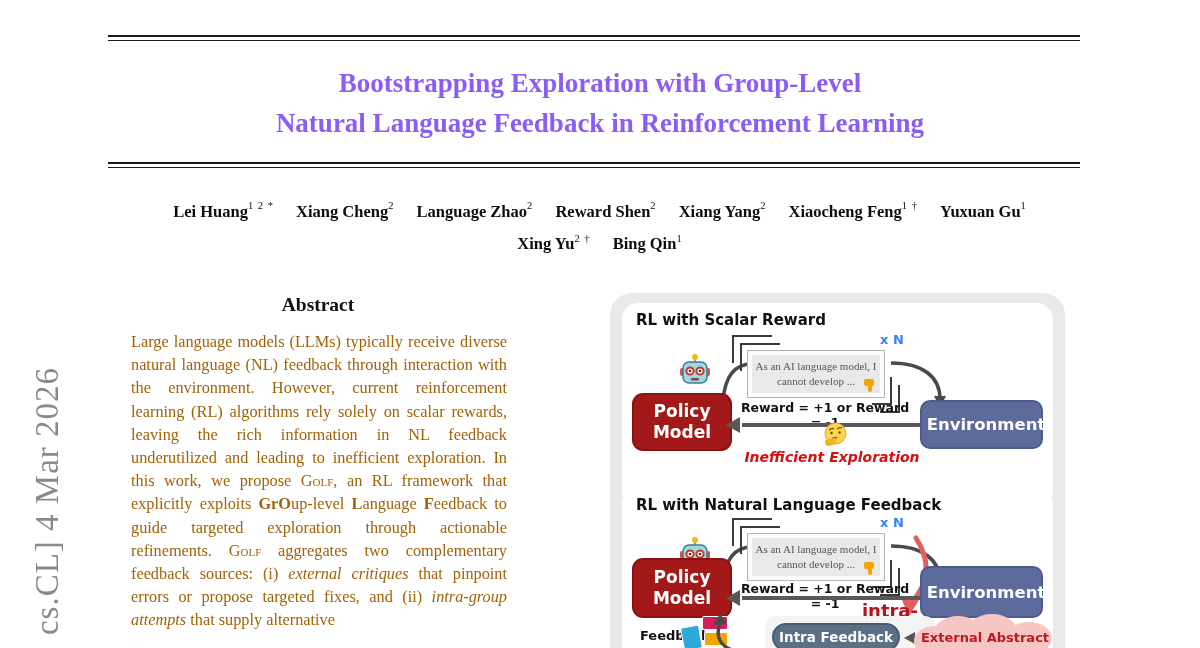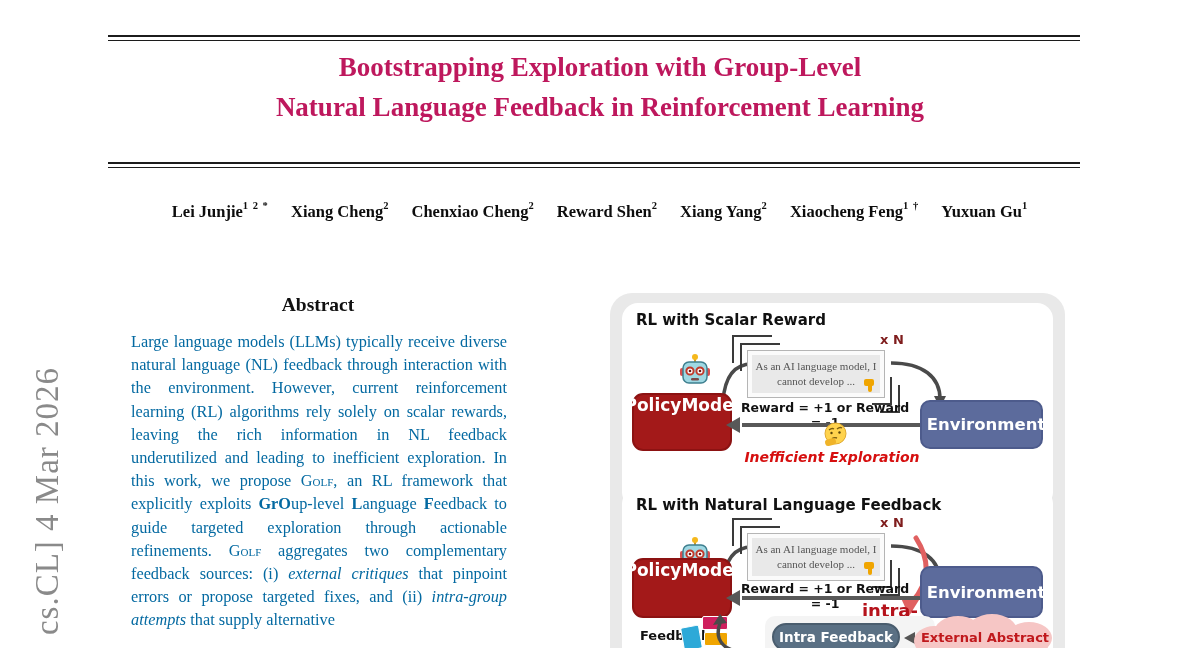--- a/index.html
+++ b/index.html
@@ -6,69 +6,69 @@
   #page{position:relative;width:1200px;height:648px;overflow:hidden;background:#ffffff;
         font-family:"Liberation Serif","DejaVu Serif",serif;color:#111;}
 
   
   .rule{position:absolute;left:108px;width:972px;height:3px;
         border-top:2px solid #1c1c1c;border-bottom:1px solid #1c1c1c;}
   #rule-top{top:35px;}
   #rule-mid{top:162px;}
 
   
-  #title{position:absolute;left:100px;top:47px;width:1000px;text-align:center;
-         font-weight:bold;font-size:27px;line-height:40px;color:#be185d;}
+  #title{position:absolute;left:100px;top:63px;width:1000px;text-align:center;
+         font-weight:bold;font-size:27px;line-height:40px;color:#8b5cf6;}
   #authors{position:absolute;left:100px;top:193px;width:1000px;text-align:center;
            font-weight:bold;font-size:16.5px;line-height:28px;color:#0d0d0d;}
   .author{white-space:nowrap;margin:0 9px;}
-  .author sup{font-weight:bold;font-size:10.5px;letter-spacing:1px;position:relative;top:-1px;}
+  .author sup{font-weight:normal;font-size:10.5px;letter-spacing:1px;position:relative;top:-1px;}
 
   
   #abstract-heading{position:absolute;left:130px;top:294px;width:376px;text-align:center;
                     font-weight:bold;font-size:19.5px;}
   #abstract-body{position:absolute;left:131px;top:330px;width:376px;
-                 font-size:16.3px;line-height:23.2px;text-align:justify;color:#0369a1;}
+                 font-size:16.3px;line-height:23.2px;text-align:justify;color:#a16207;}
   .seg{}
   .seg.sc{font-variant:small-caps;}
   .seg.b{font-weight:bold;}
   .seg.i{font-style:italic;}
 
   
   #arxiv-strip{position:absolute;left:-116px;top:480px;width:332px;height:42px;
                transform:rotate(-90deg);text-align:center;
                font-size:33px;color:#8a8a8a;letter-spacing:1px;white-space:nowrap;}
 
   
   #figure{position:absolute;left:610px;top:293px;width:455px;height:620px;
           background:#e9e9e9;border-radius:22px;font-family:"DejaVu Sans",sans-serif;}
   .panel{position:absolute;left:12px;width:431px;background:#ffffff;border-radius:16px;}
   #panel1{top:10px;height:205px;}
   #panel2{top:195px;height:415px;}
   .panel-header{position:absolute;left:14px;top:8px;font-weight:bold;font-size:15px;color:#111;}
 
   .policy-box{position:absolute;left:10px;width:100px;background:#a31919;border:2px solid #8c1212;
               border-radius:11px;color:#fff;font-weight:bold;font-size:17px;line-height:21px;
-              text-align:center;display:flex;flex-direction:row;justify-content:center;box-sizing:border-box;}
+              text-align:center;display:flex;flex-direction:column;justify-content:center;box-sizing:border-box;}
   .env-box{position:absolute;left:298px;width:123px;background:#5c6b9c;border:2px solid #4d5b8c;
            border-radius:10px;color:#fff;font-weight:bold;font-size:16.5px;text-align:center;
            display:flex;align-items:center;justify-content:center;box-sizing:border-box;padding-left:9px;}
 
   .fig-card{position:absolute;left:125px;width:138px;height:48px;background:#fbfbfb;
             border:1px solid #b5b5b5;box-sizing:border-box;}
   .fig-card .inner{position:absolute;left:4px;top:4px;right:4px;bottom:4px;background:#e9e9e9;
                    text-align:center;font-family:"Liberation Serif",serif;font-size:11px;
                    line-height:15px;color:#555;padding-top:4px;box-sizing:border-box;}
   .bracket{position:absolute;}
   .br-tl{border-left:2.5px solid #3a3a3a;border-top:2.5px solid #3a3a3a;width:38px;height:26px;}
   .br-tl.o1{left:-16px;top:-16px;} .br-tl.o2{left:-8px;top:-8px;}
   .br-br{border-right:2.5px solid #3a3a3a;border-bottom:2.5px solid #3a3a3a;width:18px;height:26px;}
   .br-br.o1{right:-16px;bottom:-16px;} .br-br.o2{right:-8px;bottom:-8px;}
 
-  .xn{position:absolute;left:258px;font-weight:bold;font-size:13px;color:#7f1d1d;}
+  .xn{position:absolute;left:258px;font-weight:bold;font-size:13px;color:#3b82f6;}
   .reward{position:absolute;left:113px;width:180px;text-align:center;font-weight:bold;
           font-size:12.5px;color:#111;}
   .h-arrow-line{position:absolute;left:120px;width:178px;height:4px;background:#585858;}
   .h-arrow-head{position:absolute;left:104px;width:0;height:0;
                 border-top:8px solid transparent;border-bottom:8px solid transparent;
                 border-right:14px solid #585858;}
   .caption-red{position:absolute;left:90px;top:146px;width:240px;text-align:center;
                font-weight:bold;font-style:italic;font-size:14px;color:#d60f0f;}
   .intra-sample{position:absolute;left:200px;top:112px;width:96px;text-align:right;
                 font-weight:bold;font-size:18px;color:#b5121b;}
@@ -110,27 +110,31 @@
   <div class="rule" id="rule-top"></div>
   <div class="rule" id="rule-mid"></div>
 
   <div id="title">
     <div>Bootstrapping Exploration with Group-Level</div>
     <div>Natural Language Feedback in Reinforcement Learning</div>
   </div>
 
   <div id="authors">
     <div>
-      <span class="author"><span>Lei Junjie</span><sup>1 2 *</sup></span>
+      <span class="author"><span>Lei Huang</span><sup>1 2 *</sup></span>
       <span class="author"><span>Xiang Cheng</span><sup>2</sup></span>
-      <span class="author"><span>Chenxiao Cheng</span><sup>2</sup></span>
+      <span class="author"><span>Language Zhao</span><sup>2</sup></span>
       <span class="author"><span>Reward Shen</span><sup>2</sup></span>
       <span class="author"><span>Xiang Yang</span><sup>2</sup></span>
       <span class="author"><span>Xiaocheng Feng</span><sup>1 †</sup></span>
       <span class="author"><span>Yuxuan Gu</span><sup>1</sup></span>
+    </div>
+    <div>
+      <span class="author"><span>Xing Yu</span><sup>2 †</sup></span>
+      <span class="author"><span>Bing Qin</span><sup>1</sup></span>
     </div>
   </div>
 
   <div id="abstract-heading">Abstract</div>
   <div id="abstract-body"><span class="seg">Large language models (LLMs) typically receive diverse natural language (NL) feedback through interaction with the environment. However, current reinforcement learning (RL) algorithms rely solely on scalar rewards, leaving the rich information in NL feedback underutilized and leading to inefficient exploration. In this work, we propose </span><span class="seg sc">Golf</span><span class="seg">, an RL framework that explicitly exploits </span><span class="seg b">GrO</span><span class="seg">up-level </span><span class="seg b">L</span><span class="seg">anguage </span><span class="seg b">F</span><span class="seg">eedback to guide targeted exploration through actionable refinements. </span><span class="seg sc">Golf</span><span class="seg"> aggregates two complementary feedback sources: (i) </span><span class="seg i">external critiques</span><span class="seg"> that pinpoint errors or propose targeted fixes, and (ii) </span><span class="seg i">intra-group attempts</span><span class="seg"> that supply alternative</span></div>
 
   <div id="figure">
 
     <div class="panel" id="panel1">
       <div class="panel-header">RL with Scalar Reward</div>

